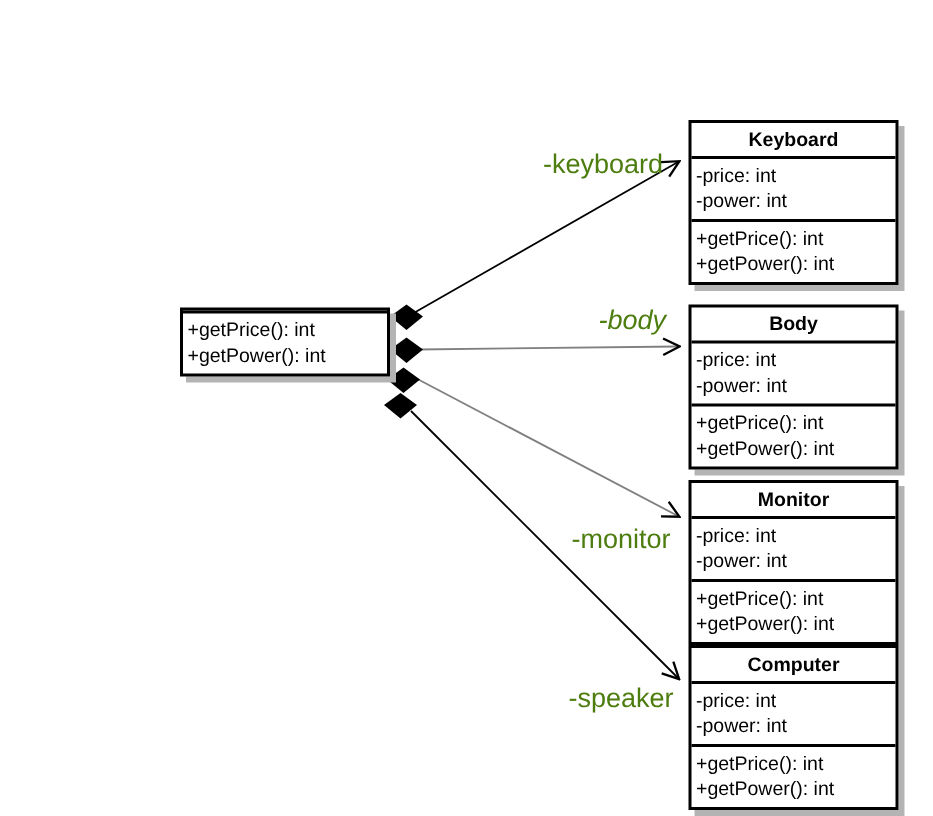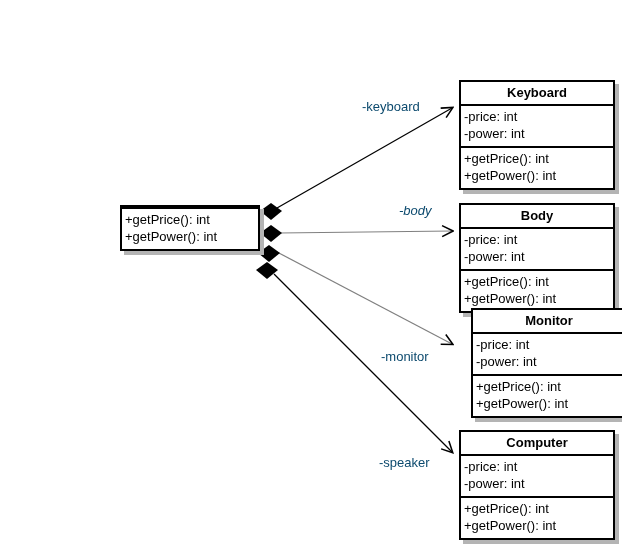--- a/index.html
+++ b/index.html
@@ -61,34 +61,34 @@
     line-height: 17px;
     white-space: nowrap;
     overflow: hidden;
   }
 
   
   .owner-class { left: 120px; top: 205px; width: 140px; }
   .owner-class .uml-compartment { height: 40px; }
 
   
-  .part-class { left: 459px; width: 156px; }
+  .part-class { left: 459px; width: 140px; }
   .part-class .attrs { height: 40px; }
   .part-class .ops { height: 40px; }
 
   .pos-keyboard { top: 80px; }
   .pos-body     { top: 203px; }
-  .pos-monitor  { top: 308px; margin-left: 12px; }
+  .pos-monitor  { top: 320px; }
   .pos-speaker  { top: 430px; }
 
   
   .edge-label {
     position: absolute;
-    font-size: 13px;
-    color: #0c4a6e;
+    font-size: 18px;
+    color: #4d7c0f;
     white-space: nowrap;
     z-index: 6;
     background: transparent;
   }
   .lbl-keyboard { left: 362px; top: 99px; }
   .lbl-body     { left: 399px; top: 203px; font-style: italic; }
   .lbl-monitor  { left: 381px; top: 349px; }
   .lbl-speaker  { left: 379px; top: 455px; }
 </style>
 </head>

